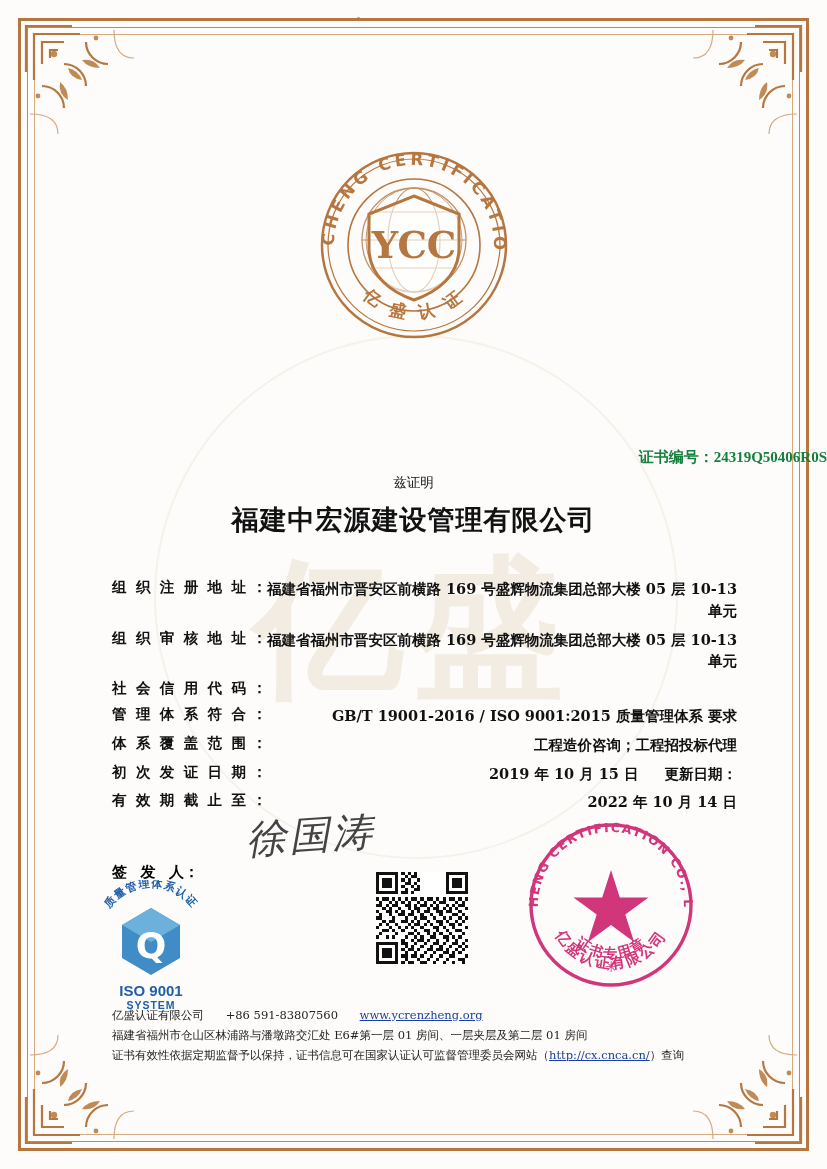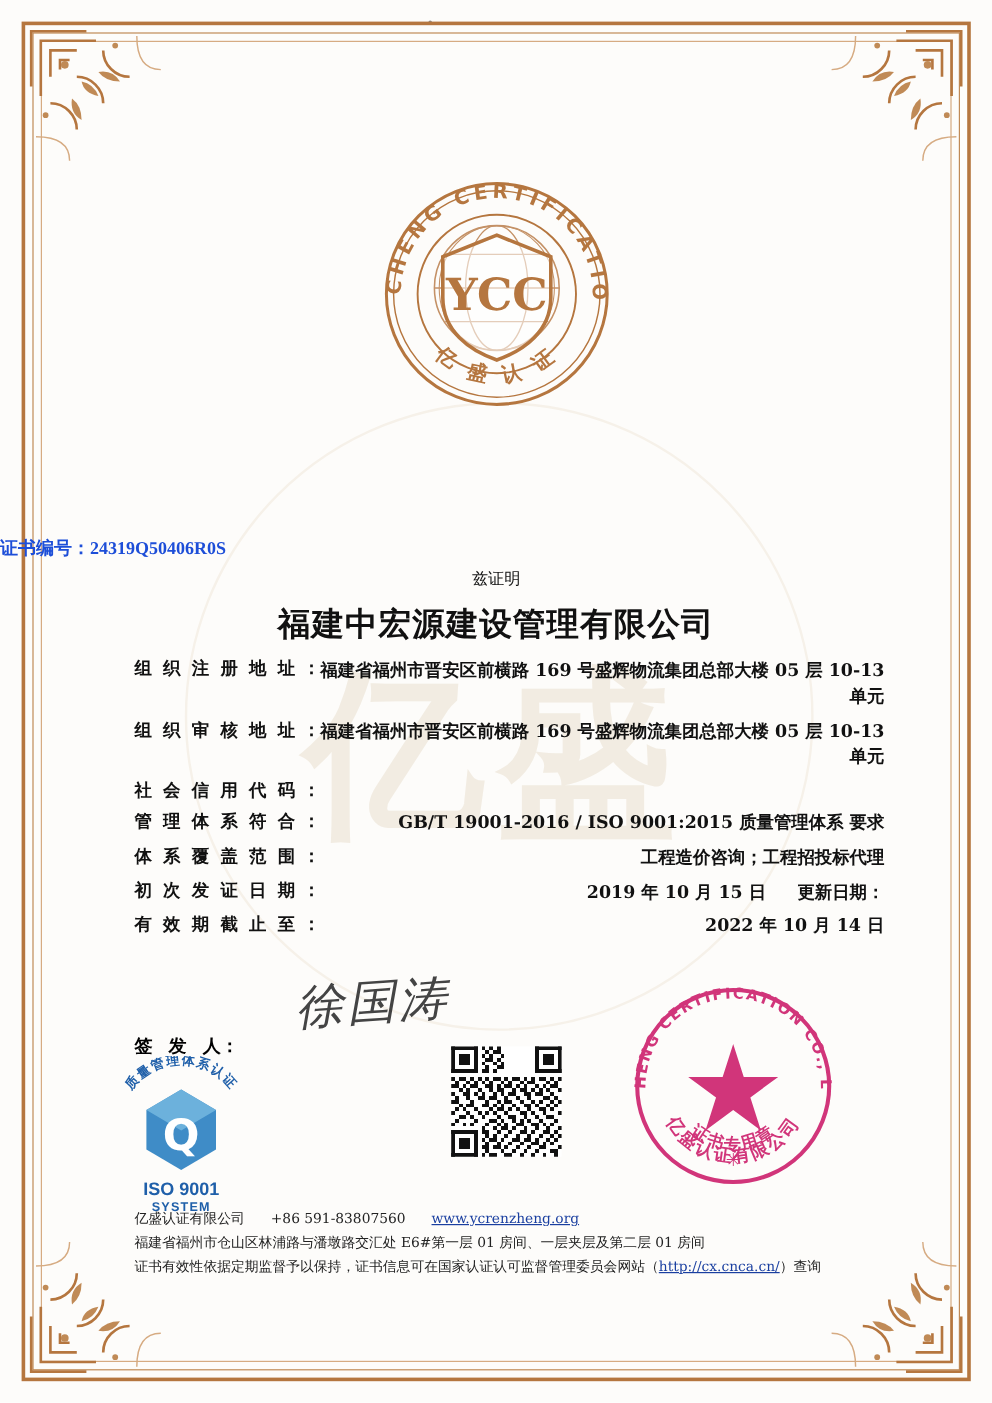--- a/index.html
+++ b/index.html
@@ -96,23 +96,23 @@
     font-size: 44px;
     font-weight: bold;
     letter-spacing: 3px;
     color: #1a1a1a;
     font-family: "DejaVu Serif", serif;
   }
   .cert-no {
     position: absolute;
     top: 448px;
     left: 0; right: 0;
-    text-align: left;
+    text-align: right;
     font-size: 15px;
-    color: #1d4ed8;
+    color: #15803d;
     font-weight: bold;
   }
   .cert-no .lbl { font-weight: bold; }
   .hereby {
     position: absolute;
     top: 474px;
     left: 0; right: 0;
     text-align: center;
     font-size: 13.5px;
     color: #111;
@@ -125,21 +125,21 @@
     font-size: 27px;
     font-weight: bold;
     letter-spacing: 1px;
     color: #111;
     font-family: "DejaVu Serif", serif;
   }
 
   
   .fields {
     position: absolute;
-    top: 548px;
+    top: 578px;
     left: 112px;
     right: 90px;
   }
   .frow {
     display: flex;
     align-items: flex-start;
     margin-bottom: 7px;
     font-size: 15px;
     color: #111;
   }

